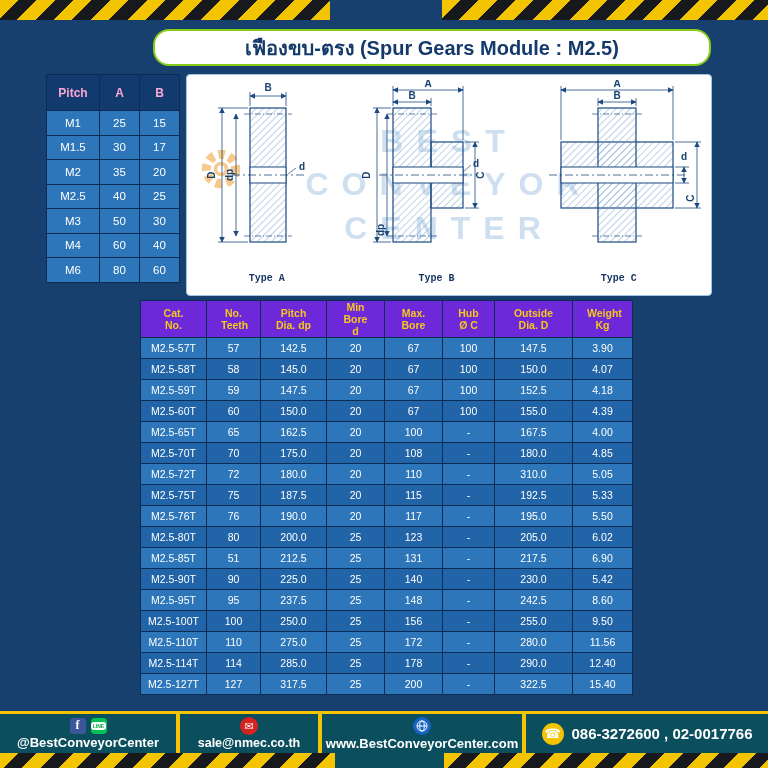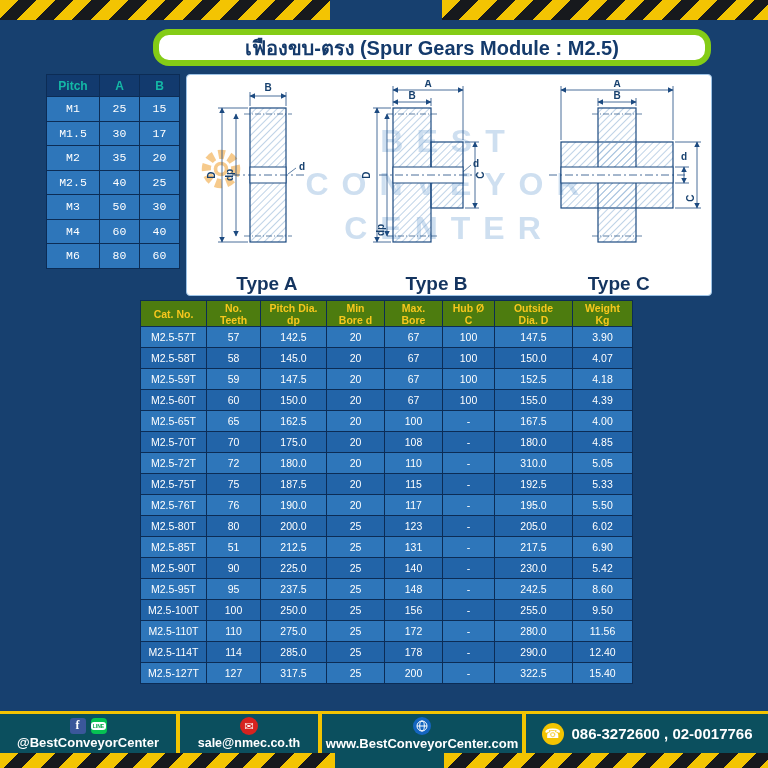--- a/index.html
+++ b/index.html
@@ -7,47 +7,47 @@
   body { font-family: "Liberation Sans", "DejaVu Sans", sans-serif; }
   .page { position: relative; width: 768px; height: 768px; background: #17406f; overflow: hidden; }
 
   
   .hz { background: repeating-linear-gradient(135deg, #f3c402 0 13px, #17191d 13px 26px); }
   .hz-tl { position: absolute; top: 0; left: 0; width: 330px; height: 20px; }
   .hz-tr { position: absolute; top: 0; right: 0; width: 326px; height: 20px; }
 
   
   .title-bar { position: absolute; left: 153px; top: 29px; width: 558px; height: 37px;
-    background: #fff; border: 6px solid #84cc16; border-radius: 16px;
+    background: #fff; border: 2px solid #84cc16; border-radius: 16px;
     display: flex; align-items: center; justify-content: center; }
   .title-bar span { color: #143a6b; font-size: 20px; font-weight: bold; }
 
   table { border-collapse: collapse; table-layout: fixed; }
 
   
   .pitch { position: absolute; left: 46px; top: 74px; width: 133px; }
-  .pitch th { background: #123a6e; color: #14b8a6; font-size: 12px; height: 22px; border: 1px solid #0c2c55; }
-  .pitch td { background: #2e76ba; color: #fff; font-size: 11.5px; text-align: center; height: 24.5px; border: 1px solid #0c2c55; font-family: Liberation Mono, monospace; }
+  .pitch th { background: #123a6e; color: #f9a8d4; font-size: 12px; height: 36px; border: 1px solid #0c2c55; }
+  .pitch td { background: #2e76ba; color: #fff; font-size: 11.5px; text-align: center; height: 24.5px; border: 1px solid #0c2c55; }
   .pitch th:nth-child(1){ width: 53px; } .pitch th:nth-child(2){ width: 40px; } .pitch th:nth-child(3){ width: 40px; }
 
   
   .panel { position: absolute; left: 186px; top: 74px; width: 526px; height: 222px;
     background: #fff; border: 1px solid #9dc3e6; border-radius: 4px;
     display: flex; justify-content: space-around; align-items: flex-start; padding-top: 5px; }
   .drawing { position: relative; z-index: 1; display: flex; flex-direction: column; align-items: center; }
-  .dlabel { font-size: 19px; font-weight: bold; color: #14345f; margin-top: 1px; }
+  .dlabel { font-size: 10px; font-weight: bold; color: #14345f; margin-top: 1px; font-family: Liberation Mono, monospace; }
   .wm { position: absolute; inset: 0; z-index: 0; display: flex; flex-direction: column;
     justify-content: center; align-items: center; overflow: hidden; }
   .wm-line { font-size: 32px; font-weight: bold; letter-spacing: 13px; line-height: 1.35;
     color: rgba(125,170,215,.38); white-space: nowrap; }
   .wm-gear { position: absolute; left: 12px; top: 72px; opacity: .55; }
 
   
   .main { position: absolute; left: 140px; top: 300px; width: 492px; border: 1px solid #0c2c55; }
-  .main th { background: #4d7c0f; color: #f7c71d; font-size: 10.5px; height: 26px; border: 1px solid #0c2c55; padding: 0 8px; }
+  .main th { background: #6d28d9; color: #f7c71d; font-size: 10.5px; height: 26px; border: 1px solid #0c2c55; padding: 0 14px; }
   .main td { color: #fff; font-size: 10.5px; text-align: center; height: 21px; border: 1px solid #0c2c55; }
   .main tbody tr:nth-child(odd) td { background: #2e76ba; }
   .main tbody tr:nth-child(even) td { background: #2264a8; }
   .main th:nth-child(1){width:66px}.main th:nth-child(2){width:54px}.main th:nth-child(3){width:66px}
   .main th:nth-child(4){width:58px}.main th:nth-child(5){width:58px}.main th:nth-child(6){width:52px}
   .main th:nth-child(7){width:78px}.main th:nth-child(8){width:60px}
 
   
   .footer { position: absolute; left: 0; bottom: 0; width: 768px; }
   .footer-bar { height: 42px; background: #0b4f5e; border-top: 3px solid #f3c402; display: flex; align-items: stretch; }

